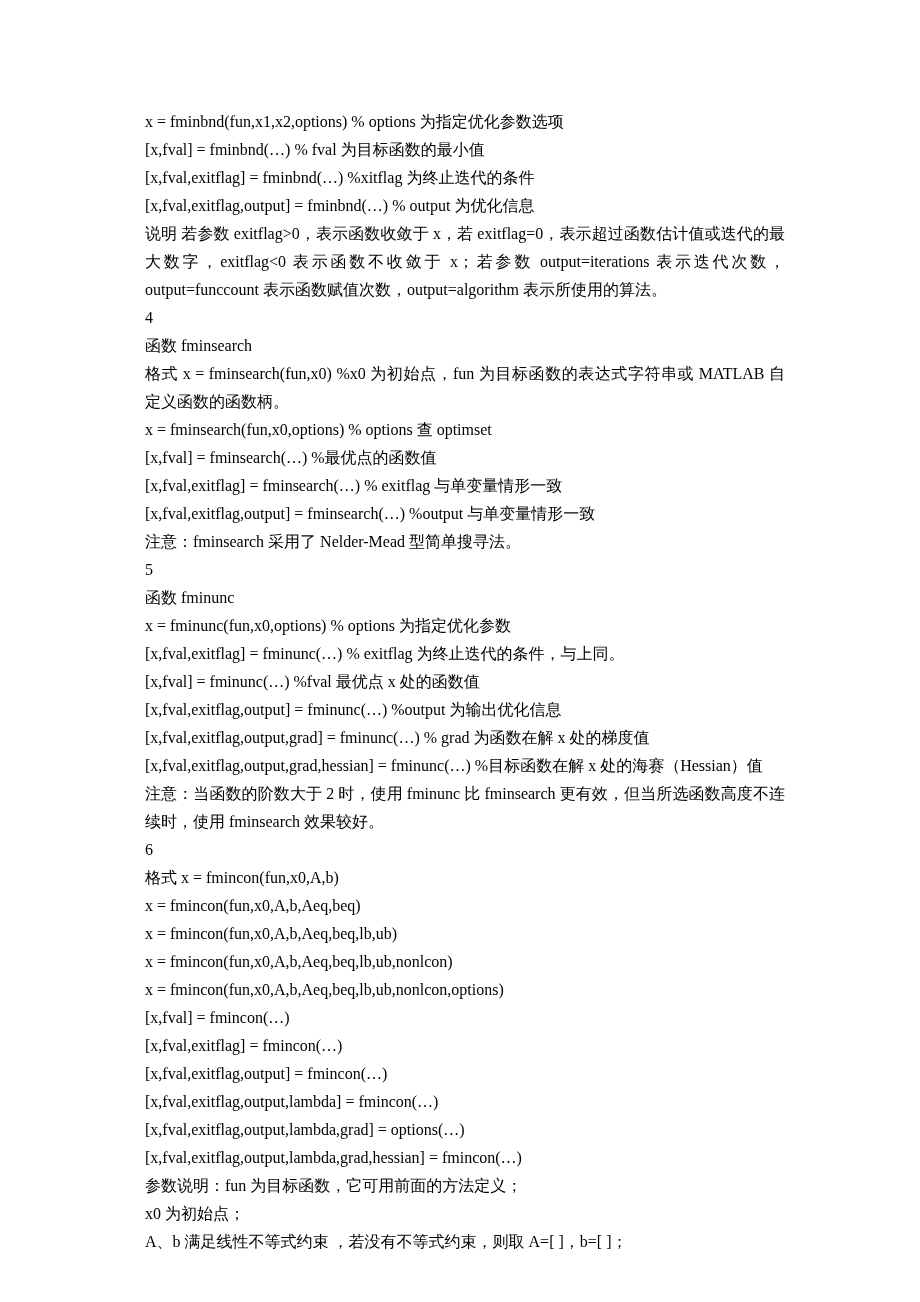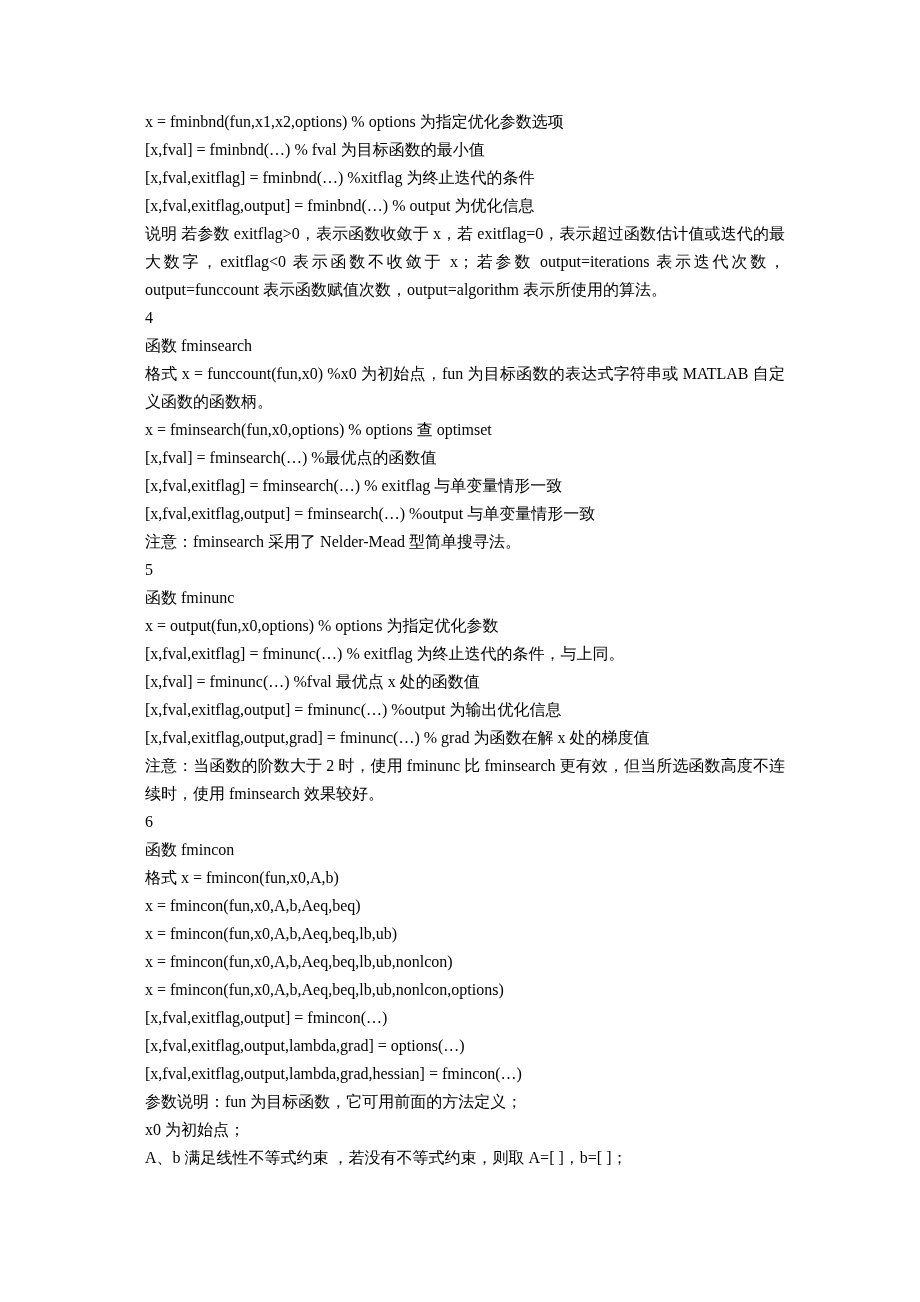--- a/index.html
+++ b/index.html
@@ -27,40 +27,43 @@
 <body>
 
 <div class="page" id="page">
     <p class="line">x = fminbnd(fun,x1,x2,options)      % options 为指定优化参数选项</p>
     <p class="line">[x,fval] = fminbnd(…)      % fval 为目标函数的最小值</p>
     <p class="line">[x,fval,exitflag] = fminbnd(…)      %xitflag 为终止迭代的条件</p>
     <p class="line">[x,fval,exitflag,output] = fminbnd(…)        % output 为优化信息</p>
     <p class="line">说明   若参数 exitflag&gt;0，表示函数收敛于 x，若 exitflag=0，表示超过函数估计值或迭代的最大数字，exitflag&lt;0 表示函数不收敛于 x；若参数 output=iterations 表示迭代次数，output=funccount 表示函数赋值次数，output=algorithm 表示所使用的算法。</p>
     <p class="line">4</p>
     <p class="line">函数    fminsearch</p>
-    <p class="line">格式   x = funccount(fun,x0)       %x0 为初始点，fun 为目标函数的表达式字符串或 MATLAB 自定义函数的函数柄。</p>
+    <p class="line">格式   x = fminsearch(fun,x0)       %x0 为初始点，fun 为目标函数的表达式字符串或 MATLAB 自定义函数的函数柄。</p>
     <p class="line">x = fminsearch(fun,x0,options)      % options 查 optimset</p>
     <p class="line">[x,fval] = fminsearch(…)      %最优点的函数值</p>
     <p class="line">[x,fval,exitflag] = fminsearch(…)      % exitflag 与单变量情形一致</p>
     <p class="line">[x,fval,exitflag,output] = fminsearch(…)     %output 与单变量情形一致</p>
     <p class="line">注意：fminsearch 采用了 Nelder-Mead 型简单搜寻法。</p>
     <p class="line">5</p>
     <p class="line">函数    fminunc</p>
-    <p class="line">x = output(fun,x0,options)      % options 为指定优化参数</p>
+    <p class="line">x = fminunc(fun,x0,options)      % options 为指定优化参数</p>
     <p class="line">[x,fval,exitflag] = fminunc(…)      % exitflag 为终止迭代的条件，与上同。</p>
     <p class="line">[x,fval] = fminunc(…)      %fval 最优点 x 处的函数值</p>
     <p class="line">[x,fval,exitflag,output] = fminunc(…)       %output 为输出优化信息</p>
     <p class="line">[x,fval,exitflag,output,grad] = fminunc(…)       % grad 为函数在解 x 处的梯度值</p>
+    <p class="line">[x,fval,exitflag,output,grad,hessian] = fminunc(…)       %目标函数在解 x 处的海赛（Hessian）值</p>
     <p class="line">注意：当函数的阶数大于 2 时，使用 fminunc 比 fminsearch 更有效，但当所选函数高度不连续时，使用 fminsearch 效果较好。</p>
     <p class="line">6</p>
-    <p class="line">函数    fmincon</p>
     <p class="line">格式   x = fmincon(fun,x0,A,b)</p>
     <p class="line">x = fmincon(fun,x0,A,b,Aeq,beq)</p>
     <p class="line">x = fmincon(fun,x0,A,b,Aeq,beq,lb,ub)</p>
     <p class="line">x = fmincon(fun,x0,A,b,Aeq,beq,lb,ub,nonlcon)</p>
     <p class="line">x = fmincon(fun,x0,A,b,Aeq,beq,lb,ub,nonlcon,options)</p>
+    <p class="line">[x,fval] = fmincon(…)</p>
+    <p class="line">[x,fval,exitflag] = fmincon(…)</p>
     <p class="line">[x,fval,exitflag,output] = fmincon(…)</p>
+    <p class="line">[x,fval,exitflag,output,lambda] = fmincon(…)</p>
     <p class="line">[x,fval,exitflag,output,lambda,grad] = options(…)</p>
     <p class="line">[x,fval,exitflag,output,lambda,grad,hessian] = fmincon(…)</p>
     <p class="line">参数说明：fun 为目标函数，它可用前面的方法定义；</p>
     <p class="line">x0 为初始点；</p>
     <p class="line">A、b 满足线性不等式约束 ，若没有不等式约束，则取 A=[ ]，b=[ ]；</p>
   </div>
 
 </body></html>

